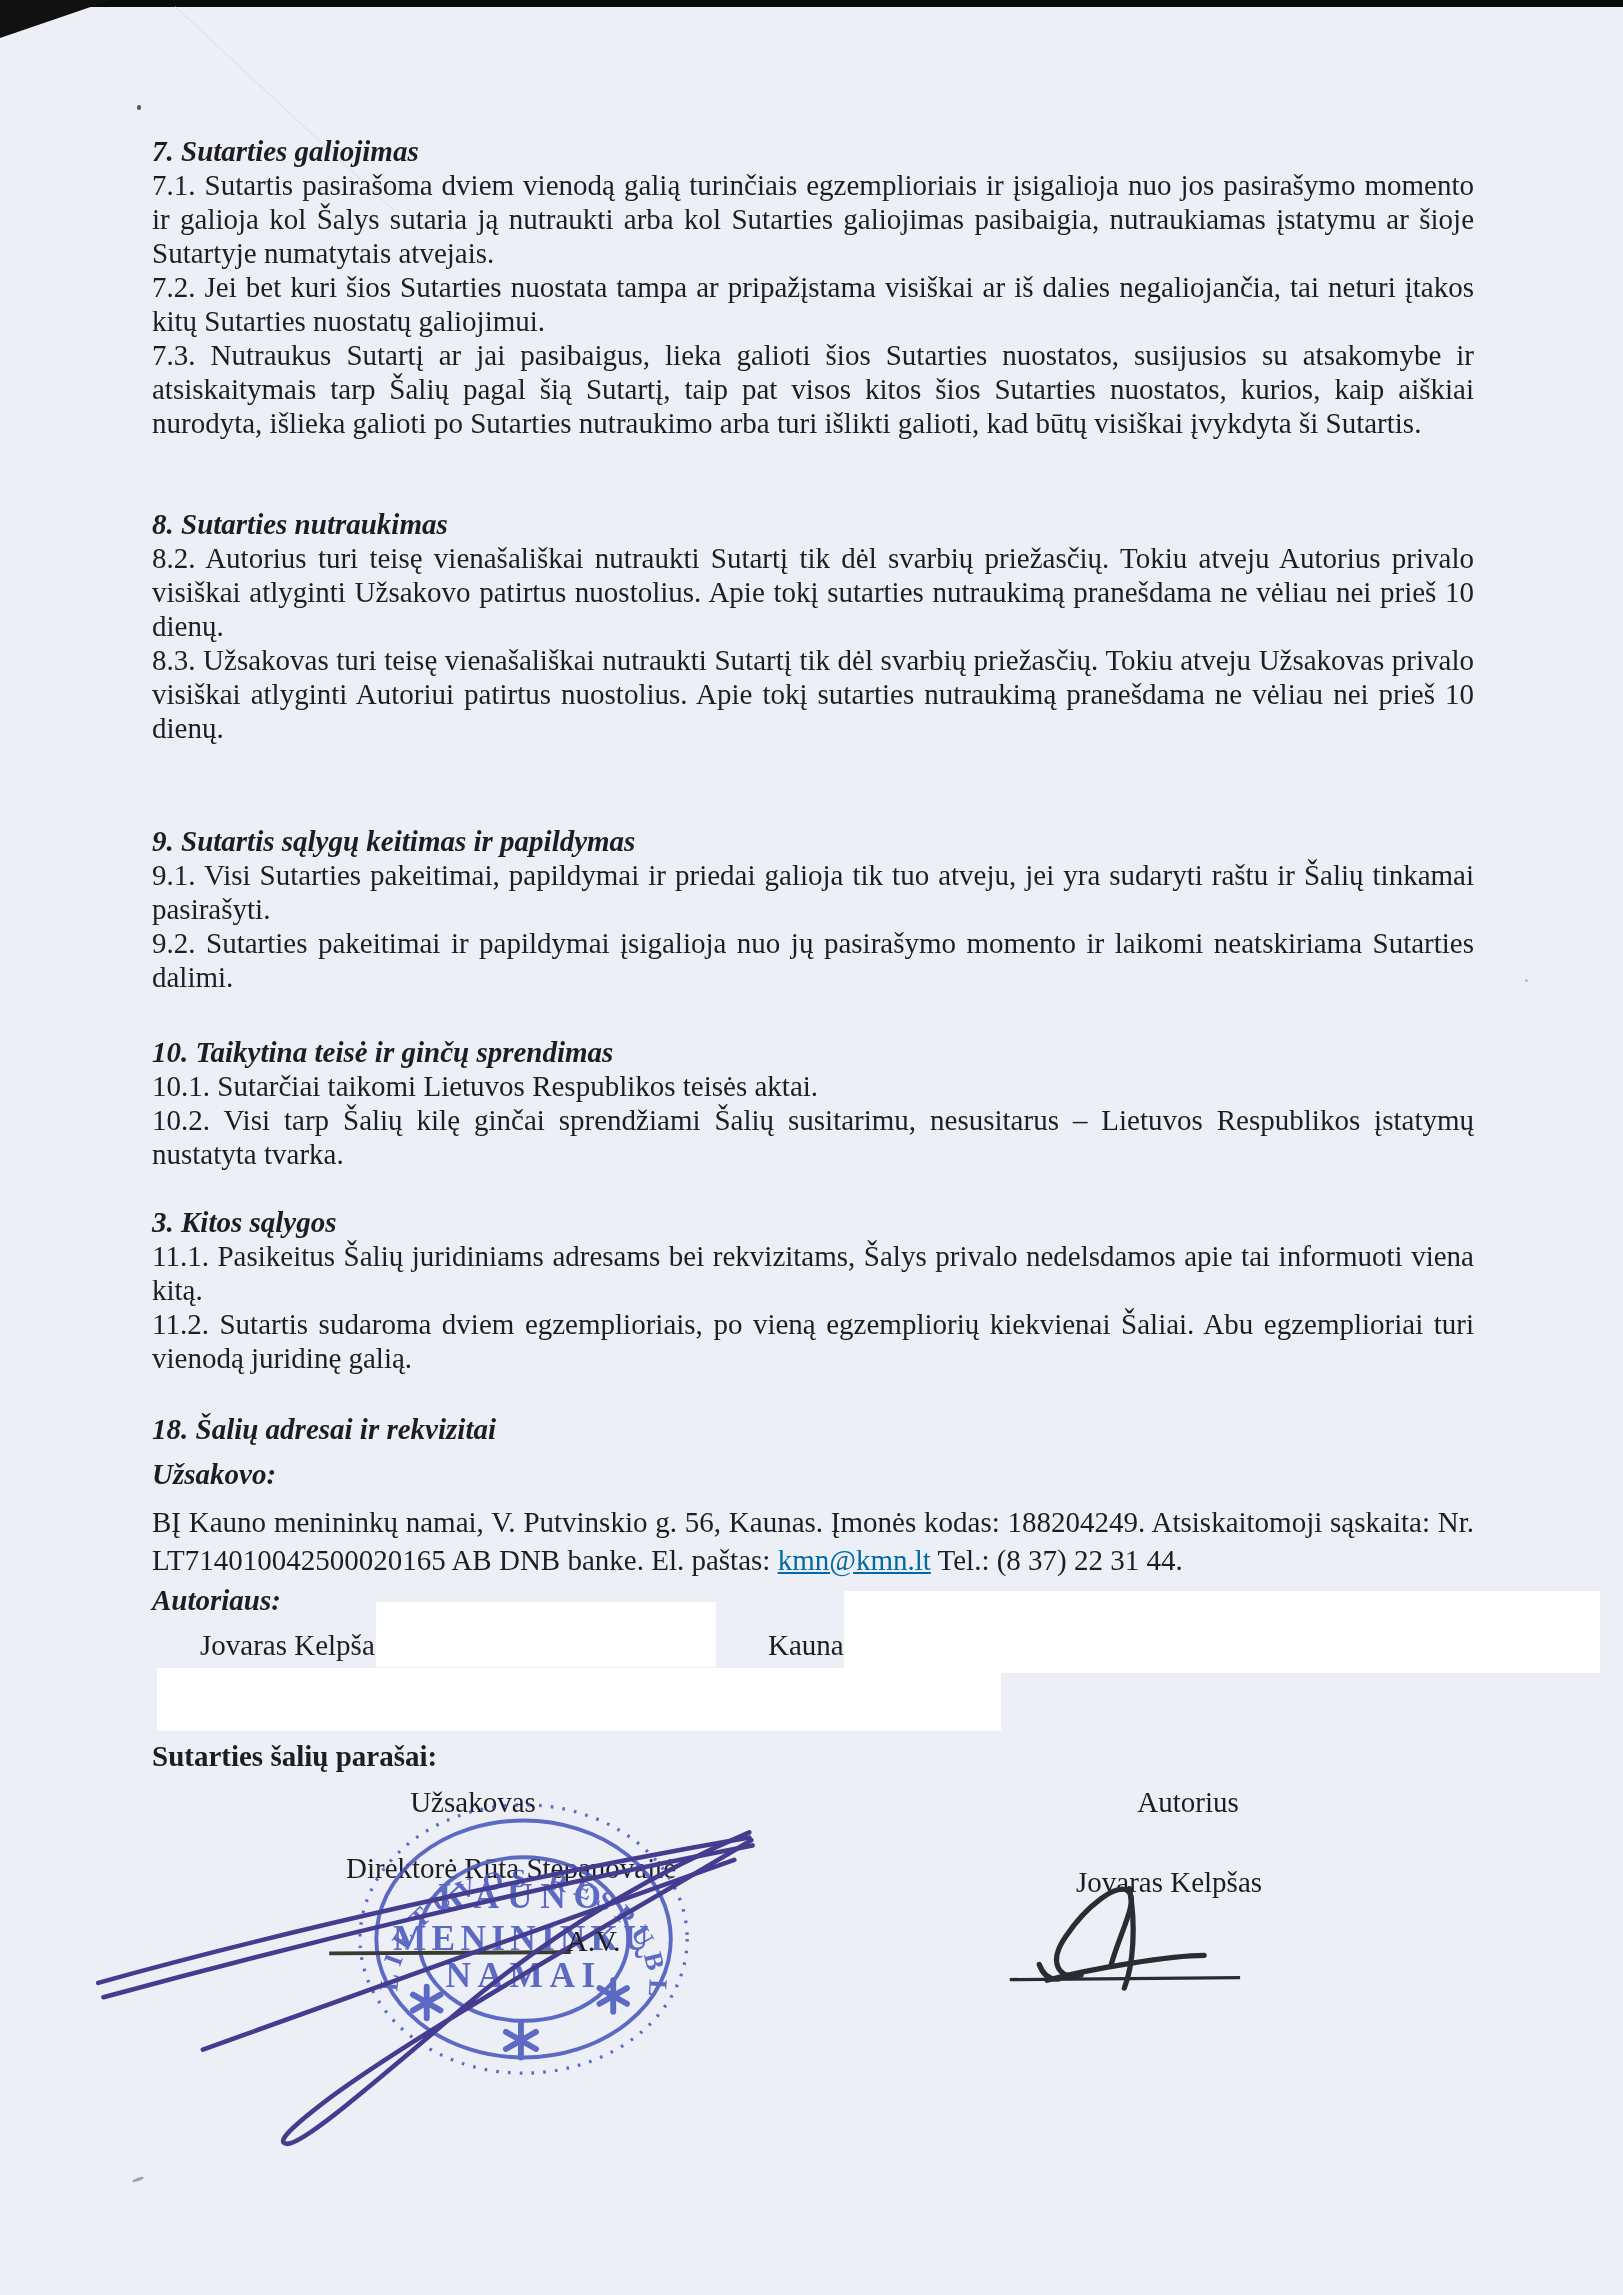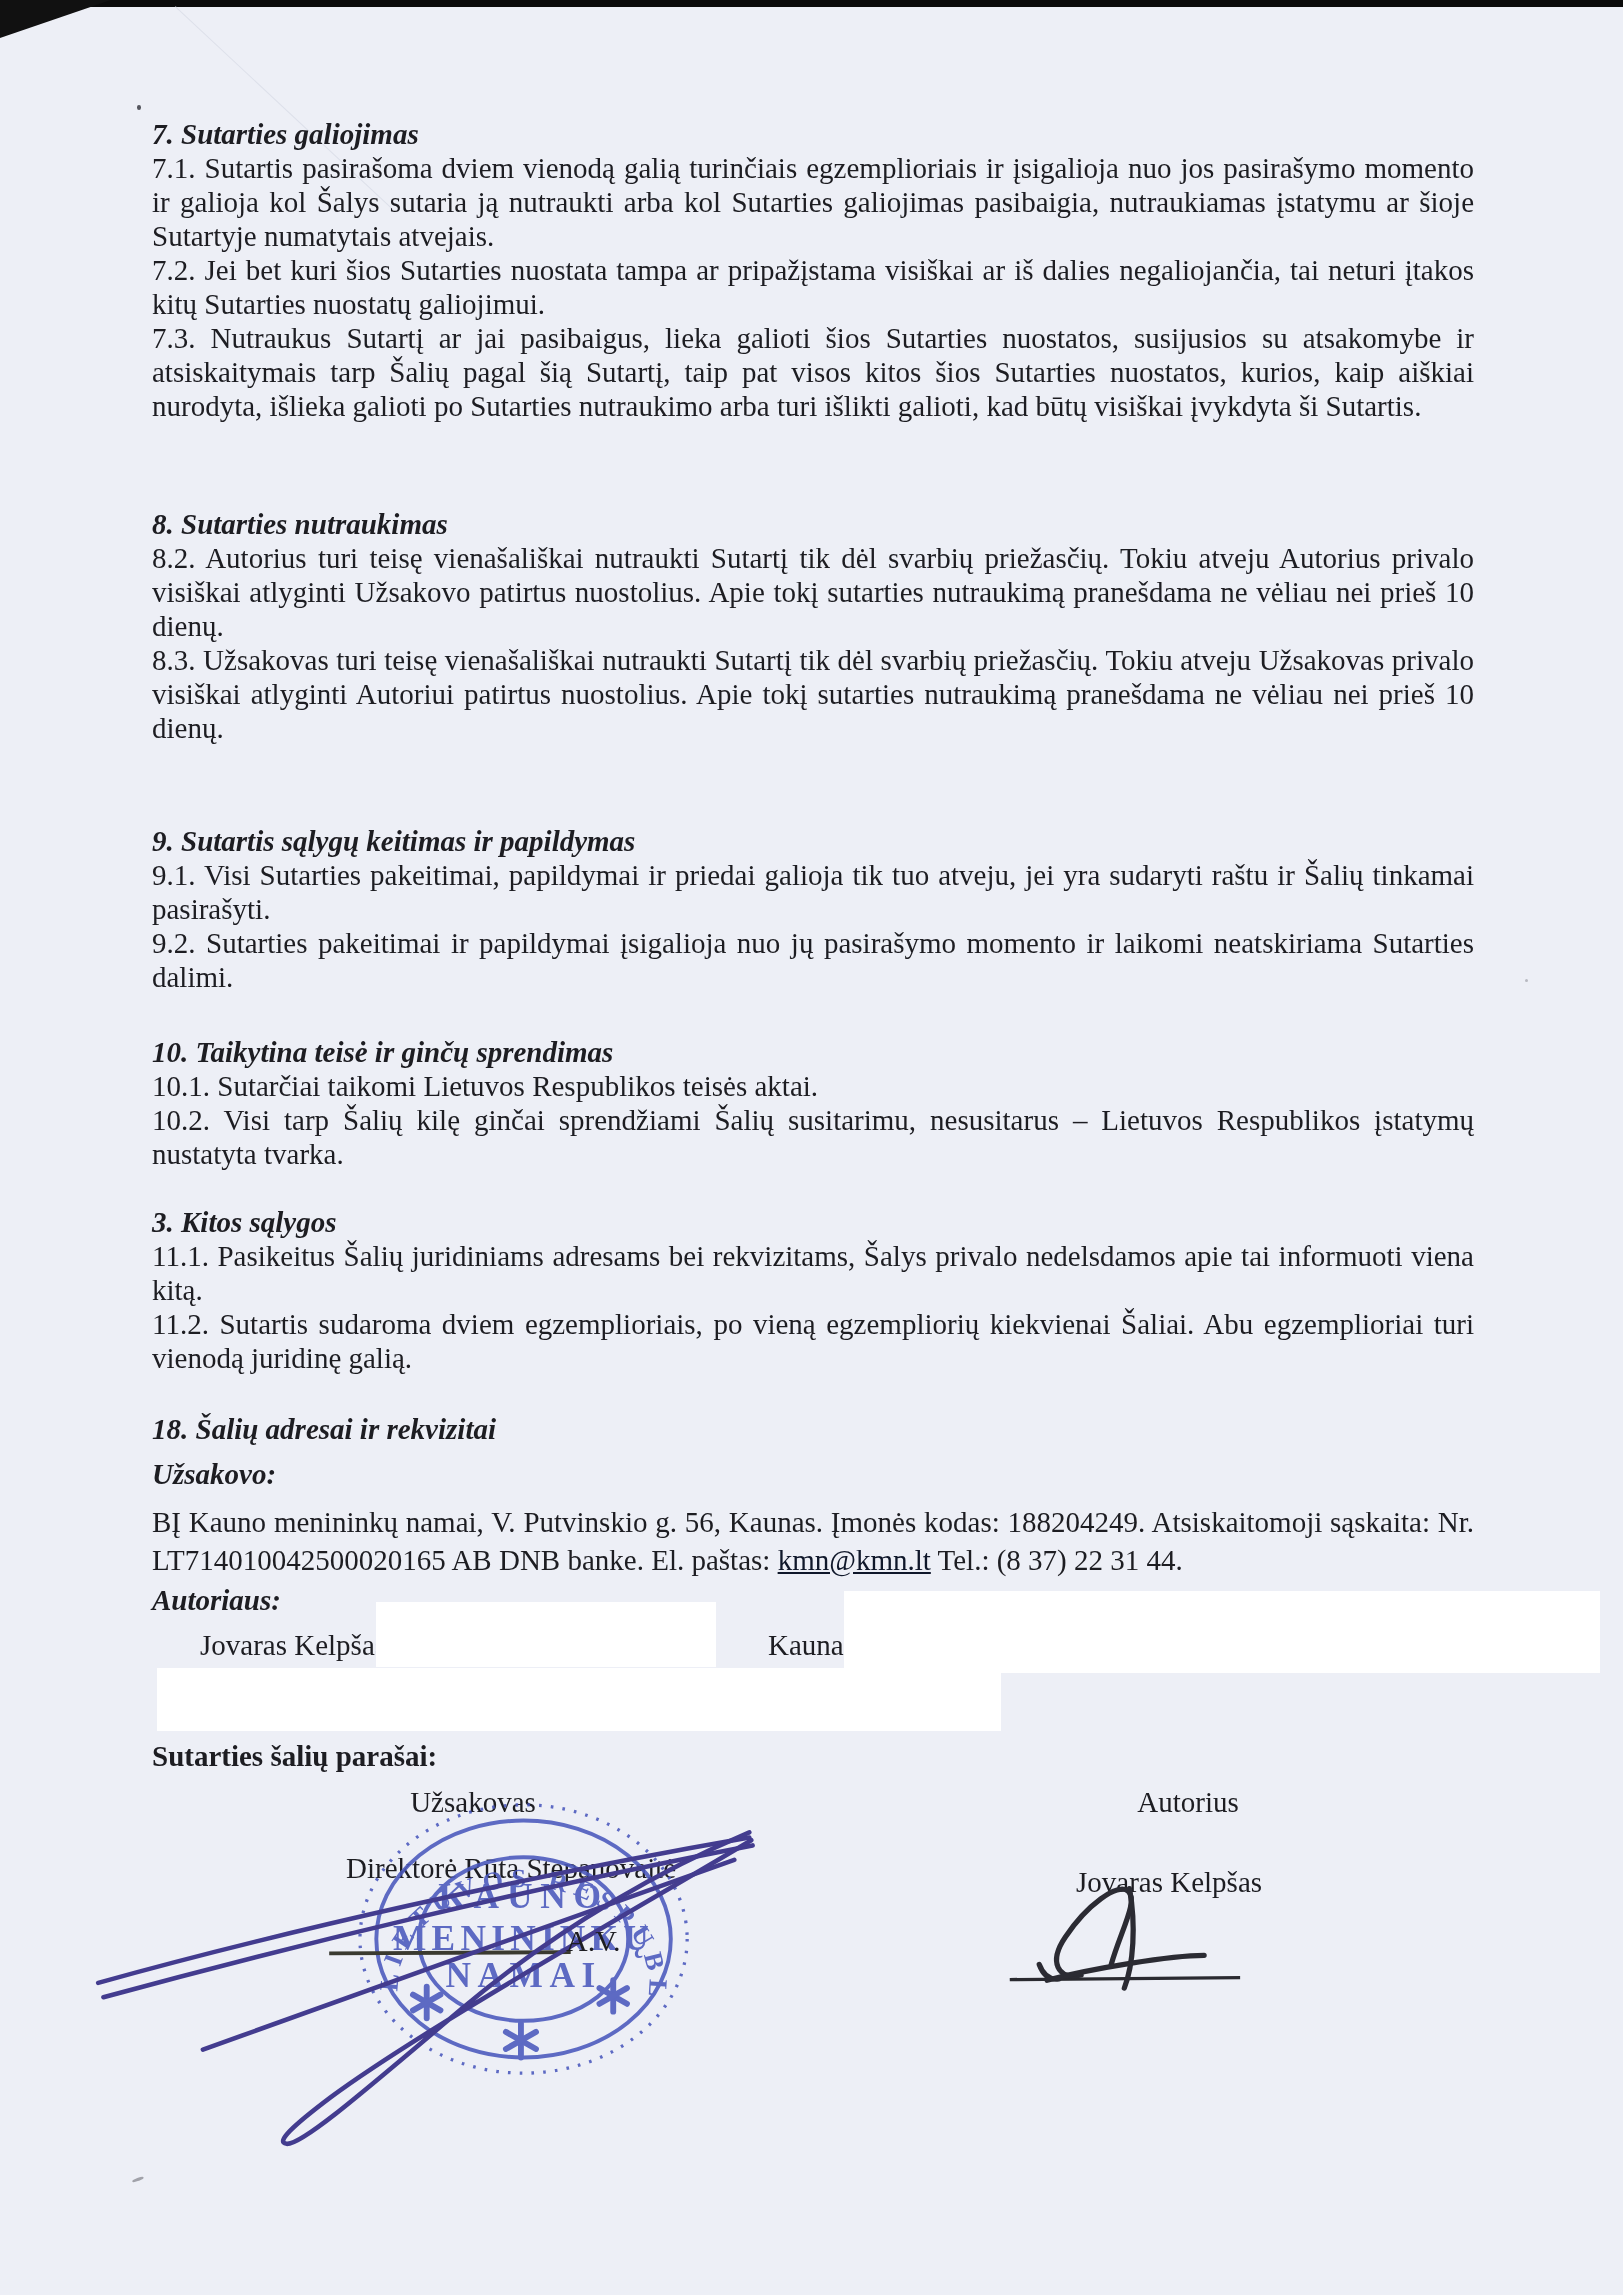--- a/index.html
+++ b/index.html
@@ -15,37 +15,37 @@
   .corner-wedge{left:0;top:0;width:0;height:0;border-top:38px solid #111;border-right:111px solid transparent;}
   .crease{left:175px;top:6.5px;width:1.3px;height:298px;background:#dde0ea;transform:rotate(-47deg);transform-origin:top left;}
   .speck{background:#55565e;border-radius:50%;}
   
   .doc-col{left:152px;width:1322px;font-size:29px;line-height:34px;}
   .clause{text-align:justify;text-align-last:left;}
   .sec-title{font-weight:bold;font-style:italic;}
   .b{font-weight:bold;}
   .bi{font-weight:bold;font-style:italic;}
   .addr{line-height:38px;}
-  a.scan-link{color:#0f172a;text-decoration:underline;}
+  a.scan-link{color:#0369a1;text-decoration:underline;}
   .redact{background:#ffffff;}
   .center-label{transform:translateX(-50%);white-space:nowrap;}
   .nowrap{white-space:nowrap;margin-left:48px;}
   svg{display:block;}
 </style>
 </head>
 <body>
 
 <div class="abs top-strip"></div>
 <div class="abs corner-wedge"></div>
 <div class="abs crease"></div>
 <div class="abs speck" style="left:137px;top:105px;width:3.9px;height:4.6px;"></div>
 <div class="abs speck" style="left:132px;top:2178px;width:11.8px;height:3.3px;opacity:.5;transform:rotate(-20deg);"></div>
 <div class="abs speck" style="left:1525px;top:979px;width:3.3px;height:3.3px;opacity:.35;"></div>
 
-<div class="abs doc-col" style="top:117px;">
+<div class="abs doc-col" style="top:134px;">
   <div class="sec-title">7. Sutarties galiojimas</div>
   <div class="clause">7.1. Sutartis pasirašoma dviem vienodą galią turinčiais egzemplioriais ir įsigalioja nuo jos pasirašymo momento ir galioja kol Šalys sutaria ją nutraukti arba kol Sutarties galiojimas pasibaigia, nutraukiamas įstatymu ar šioje Sutartyje numatytais atvejais.</div>
   <div class="clause">7.2. Jei bet kuri šios Sutarties nuostata tampa ar pripažįstama visiškai ar iš dalies negaliojančia, tai neturi įtakos kitų Sutarties nuostatų galiojimui.</div>
   <div class="clause">7.3. Nutraukus Sutartį ar jai pasibaigus, lieka galioti šios Sutarties nuostatos, susijusios su atsakomybe ir atsiskaitymais tarp Šalių pagal šią Sutartį, taip pat visos kitos šios Sutarties nuostatos, kurios, kaip aiškiai nurodyta, išlieka galioti po Sutarties nutraukimo arba turi išlikti galioti, kad būtų visiškai įvykdyta ši Sutartis.</div>
 </div>
 
 <div class="abs doc-col" style="top:507px;">
   <div class="sec-title">8. Sutarties nutraukimas</div>
   <div class="clause">8.2. Autorius turi teisę vienašališkai nutraukti Sutartį tik dėl svarbių priežasčių. Tokiu atveju Autorius privalo visiškai atlyginti Užsakovo patirtus nuostolius. Apie tokį sutarties nutraukimą pranešdama ne vėliau nei prieš 10 dienų.</div>
   <div class="clause">8.3. Užsakovas turi teisę vienašališkai nutraukti Sutartį tik dėl svarbių priežasčių. Tokiu atveju Užsakovas privalo visiškai atlyginti Autoriui patirtus nuostolius. Apie tokį sutarties nutraukimą pranešdama ne vėliau nei prieš 10 dienų.</div>

